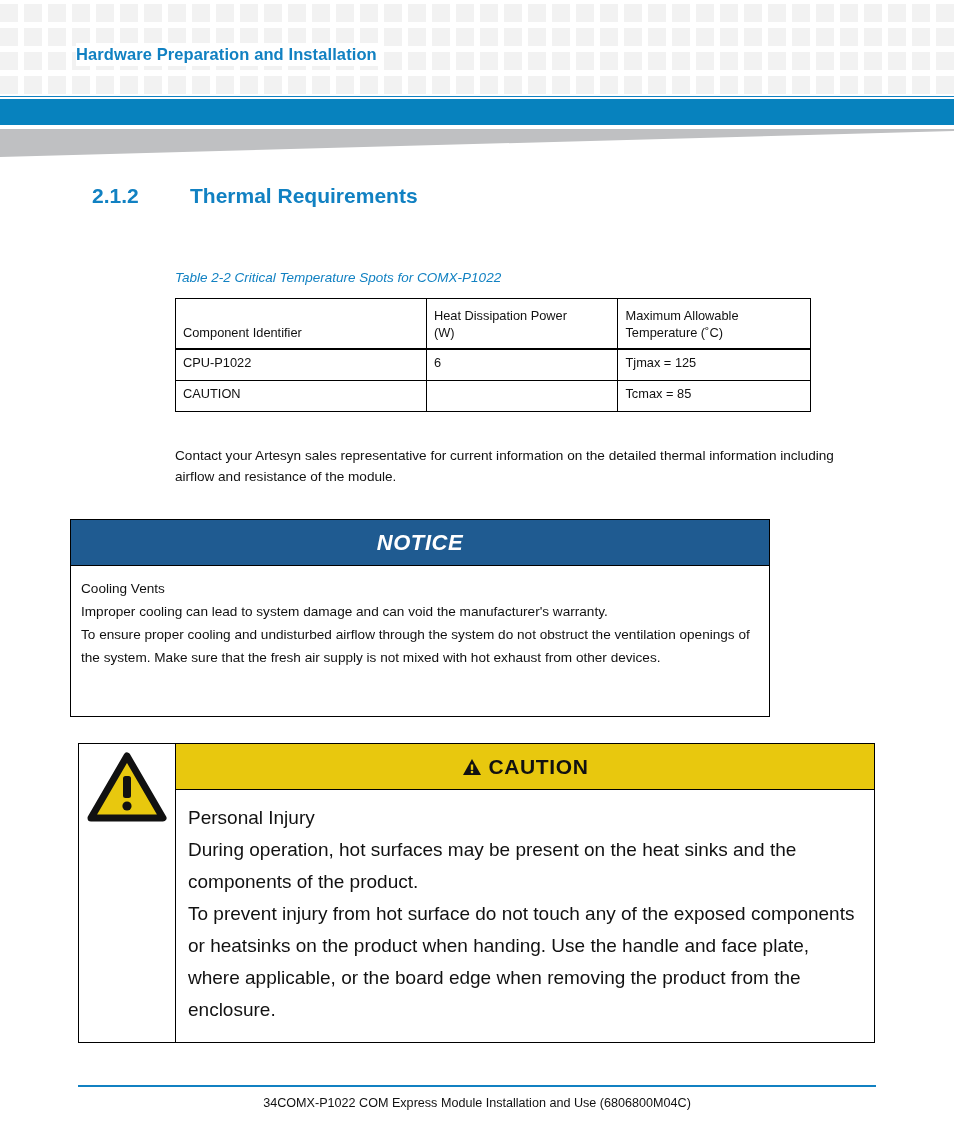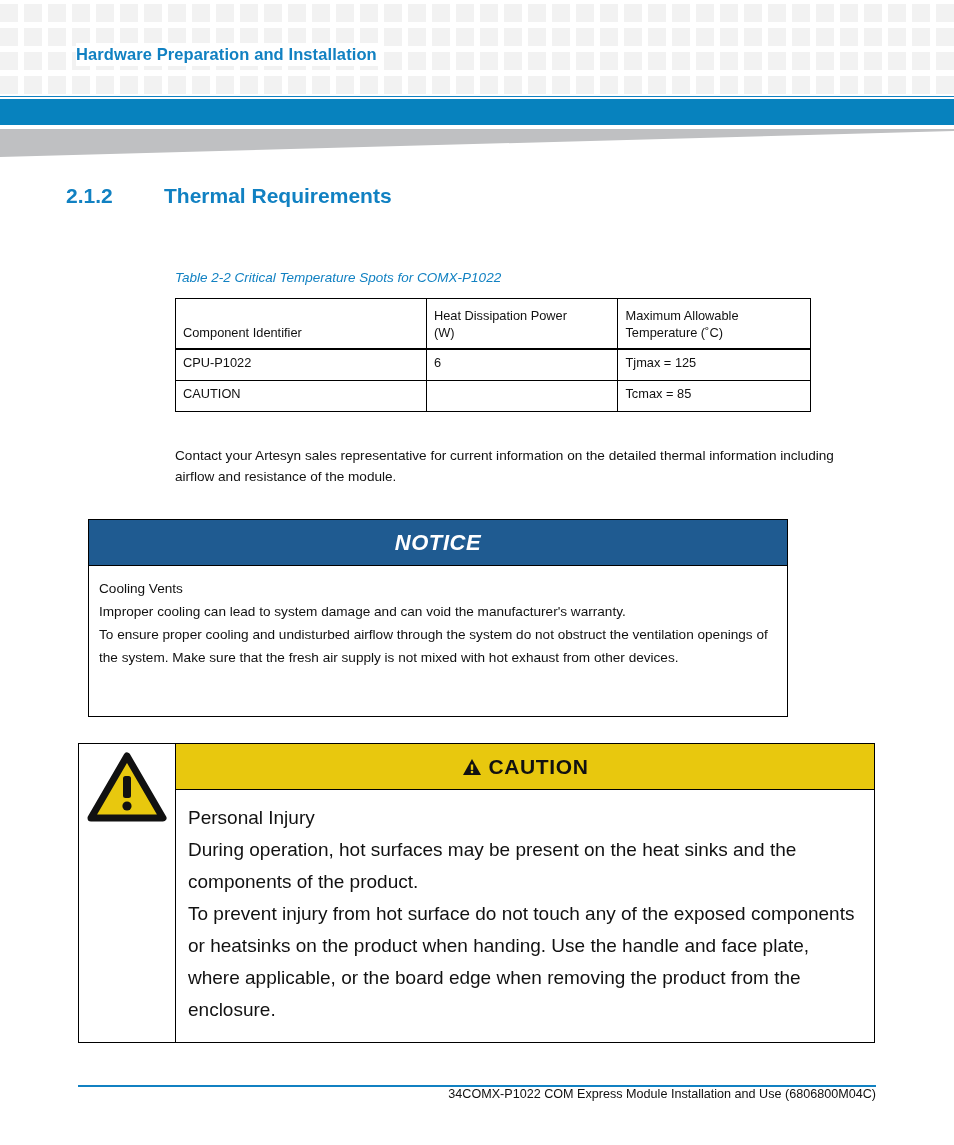--- a/index.html
+++ b/index.html
@@ -97,21 +97,21 @@
   .content {
     position: absolute;
     left: 0;
     top: 160px;
     width: 954px;
   }
 
   .section-heading {
     display: flex;
     align-items: baseline;
-    padding-left: 66px;
+    padding-left: 92px;
     margin-top: 24px;
   }
   .section-num {
     width: 98px;
     flex: 0 0 98px;
     font-size: 21px;
     font-weight: bold;
     color: #1181c2;
   }
   .section-title {
@@ -160,21 +160,21 @@
     margin-left: 175px;
     width: 700px;
     font-size: 13.6px;
     line-height: 1.52;
     color: #111;
   }
 
   
   .notice-box {
     margin-top: 32px;
-    margin-left: 88px;
+    margin-left: 70px;
     width: 700px;
     border: 1px solid #000;
     box-sizing: border-box;
   }
   .notice-banner {
     background: #1f5b91;
     height: 45px;
     display: flex;
     align-items: center;
     justify-content: center;
@@ -257,25 +257,26 @@
     top: 1085px;
     width: 954px;
   }
   .footer-rule {
     margin-left: 78px;
     width: 798px;
     height: 2px;
     background: #1181c2;
   }
   .footer-row {
+    margin-top: 9px;
     padding-left: 78px;
     padding-right: 78px;
     display: flex;
     align-items: baseline;
-    justify-content: flex-end;
+    justify-content: center;
     font-size: 12.6px;
     color: #111;
   }
   .footer-page-num { font-size: 12.6px; }
   .footer-doc-title { font-size: 12.6px; }
 </style>
 </head>
 <body>
 
 <div class="page-header">

